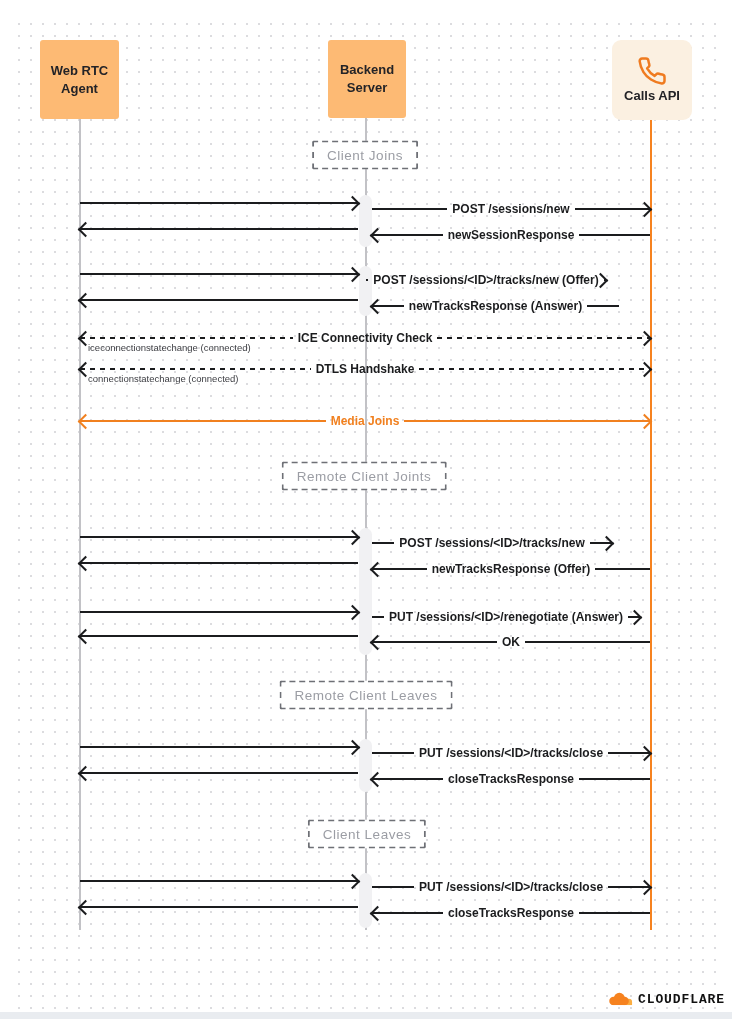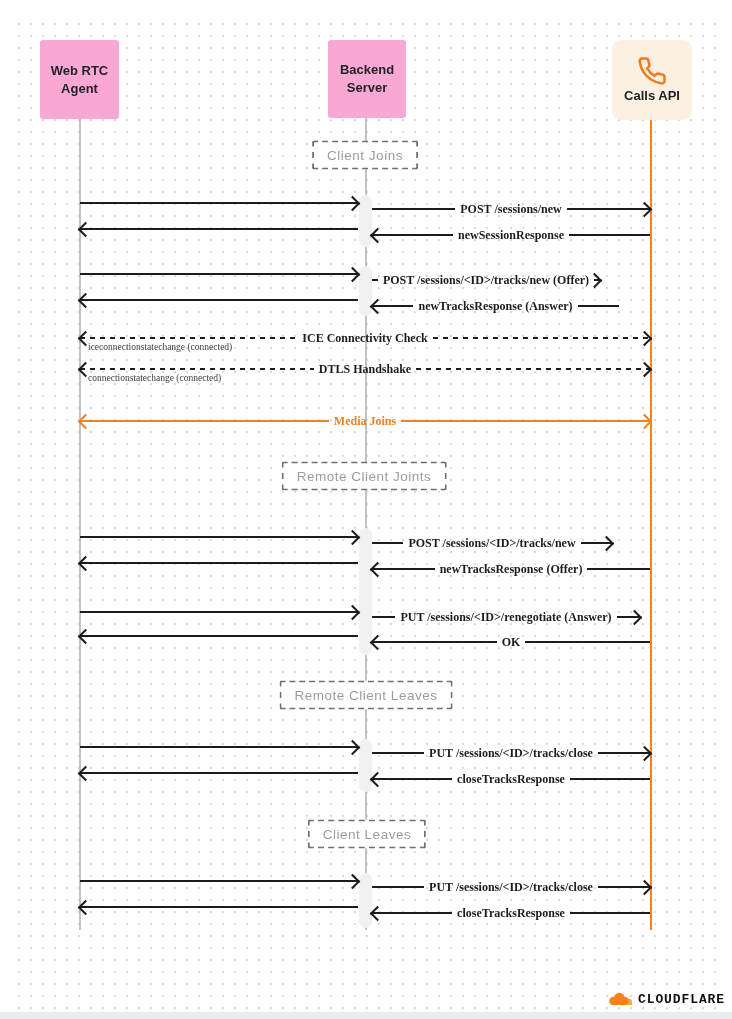--- a/index.html
+++ b/index.html
@@ -5,25 +5,25 @@
   html,body { margin:0; padding:0; background:#ffffff; }
   body { font-family:"Liberation Sans", sans-serif; }
   .stage { position:relative; width:732px; height:1019px; background:#ffffff; overflow:hidden; }
   .dots { position:absolute; left:8px; right:8px; top:13px; bottom:10px;
           background-image: radial-gradient(circle, #dcdcdf 1.1px, transparent 1.3px);
           background-size: 12px 12px; background-position: 5px 5px; }
   .lifeline { position:absolute; width:2px; background:#c2c2c6; }
   .lifeline.orange { background:#f6821f; }
   .actor { position:absolute; display:flex; flex-direction:column; align-items:center; justify-content:center;
            font-weight:bold; font-size:13px; color:#232327; text-align:center; line-height:1.35; }
-  .actor.gray  { background:#f9a8d4; border-radius:3px; }
+  .actor.gray  { background:#fdba74; border-radius:3px; }
   .actor.calls { background:#fbf0e1; border-radius:9px; gap:1px; }
   .actor .phone-svg { display:block; }
   .activation { position:absolute; left:359px; width:13px; background:#f1f1f3; border-radius:7px; }
-  .msg { position:absolute; height:18px; display:flex; align-items:center; color:#1b1c1e;font-family:Liberation Serif, serif; }
+  .msg { position:absolute; height:18px; display:flex; align-items:center; color:#1b1c1e; }
   .msg .ln { flex:1 1 auto; min-width:2px; height:2px; background:currentColor; }
   .msg.dashed .ln { background: repeating-linear-gradient(90deg, currentColor 0 5px, transparent 5px 10px); }
   .msg .lbl { flex:0 0 auto; padding:0 5px; font-size:12px; font-weight:bold; white-space:nowrap; }
   .msg .ch { flex:0 0 auto; width:9px; height:9px; border-top:2.6px solid currentColor; border-right:2.6px solid currentColor; }
   .msg .ch.r { transform:rotate(45deg);  margin-left:-11px; }
   .msg .ch.l { transform:rotate(-135deg); margin-right:-11px; }
   .msg.orange { color:#f1801f; }
   .msg .note { position:absolute; left:8px; top:13px; font-size:9.5px; font-weight:normal;
                color:#3c3d42; white-space:nowrap; }
   .section-box { position:absolute; transform:translate(-50%,-50%); border:2px dashed #6e7076;
@@ -92,21 +92,21 @@
       <div class="msg" style="left: 372px; width: 278px; top: 226px;">
         <span class="ch l"></span>
         <span class="ln"></span>
         <span class="lbl">newSessionResponse</span>
         <span class="ln"></span>
       </div>
       <div class="msg" style="left: 80px; width: 278px; top: 265px;">
         <span class="ln"></span>
         <span class="ch r"></span>
       </div>
-      <div class="msg" style="left: 372px; width: 228px; top: 271px;">
+      <div class="msg" style="left: 372px; width: 228px; top: 271px; justify-content: center;">
         <span class="ln"></span>
         <span class="lbl">POST /sessions/&lt;ID&gt;/tracks/new (Offer)</span>
         <span class="ln"></span>
         <span class="ch r"></span>
       </div>
       <div class="msg" style="left: 80px; width: 278px; top: 291px;">
         <span class="ch l"></span>
         <span class="ln"></span>
       </div>
       <div class="msg" style="left: 372px; width: 247px; top: 297px;">

